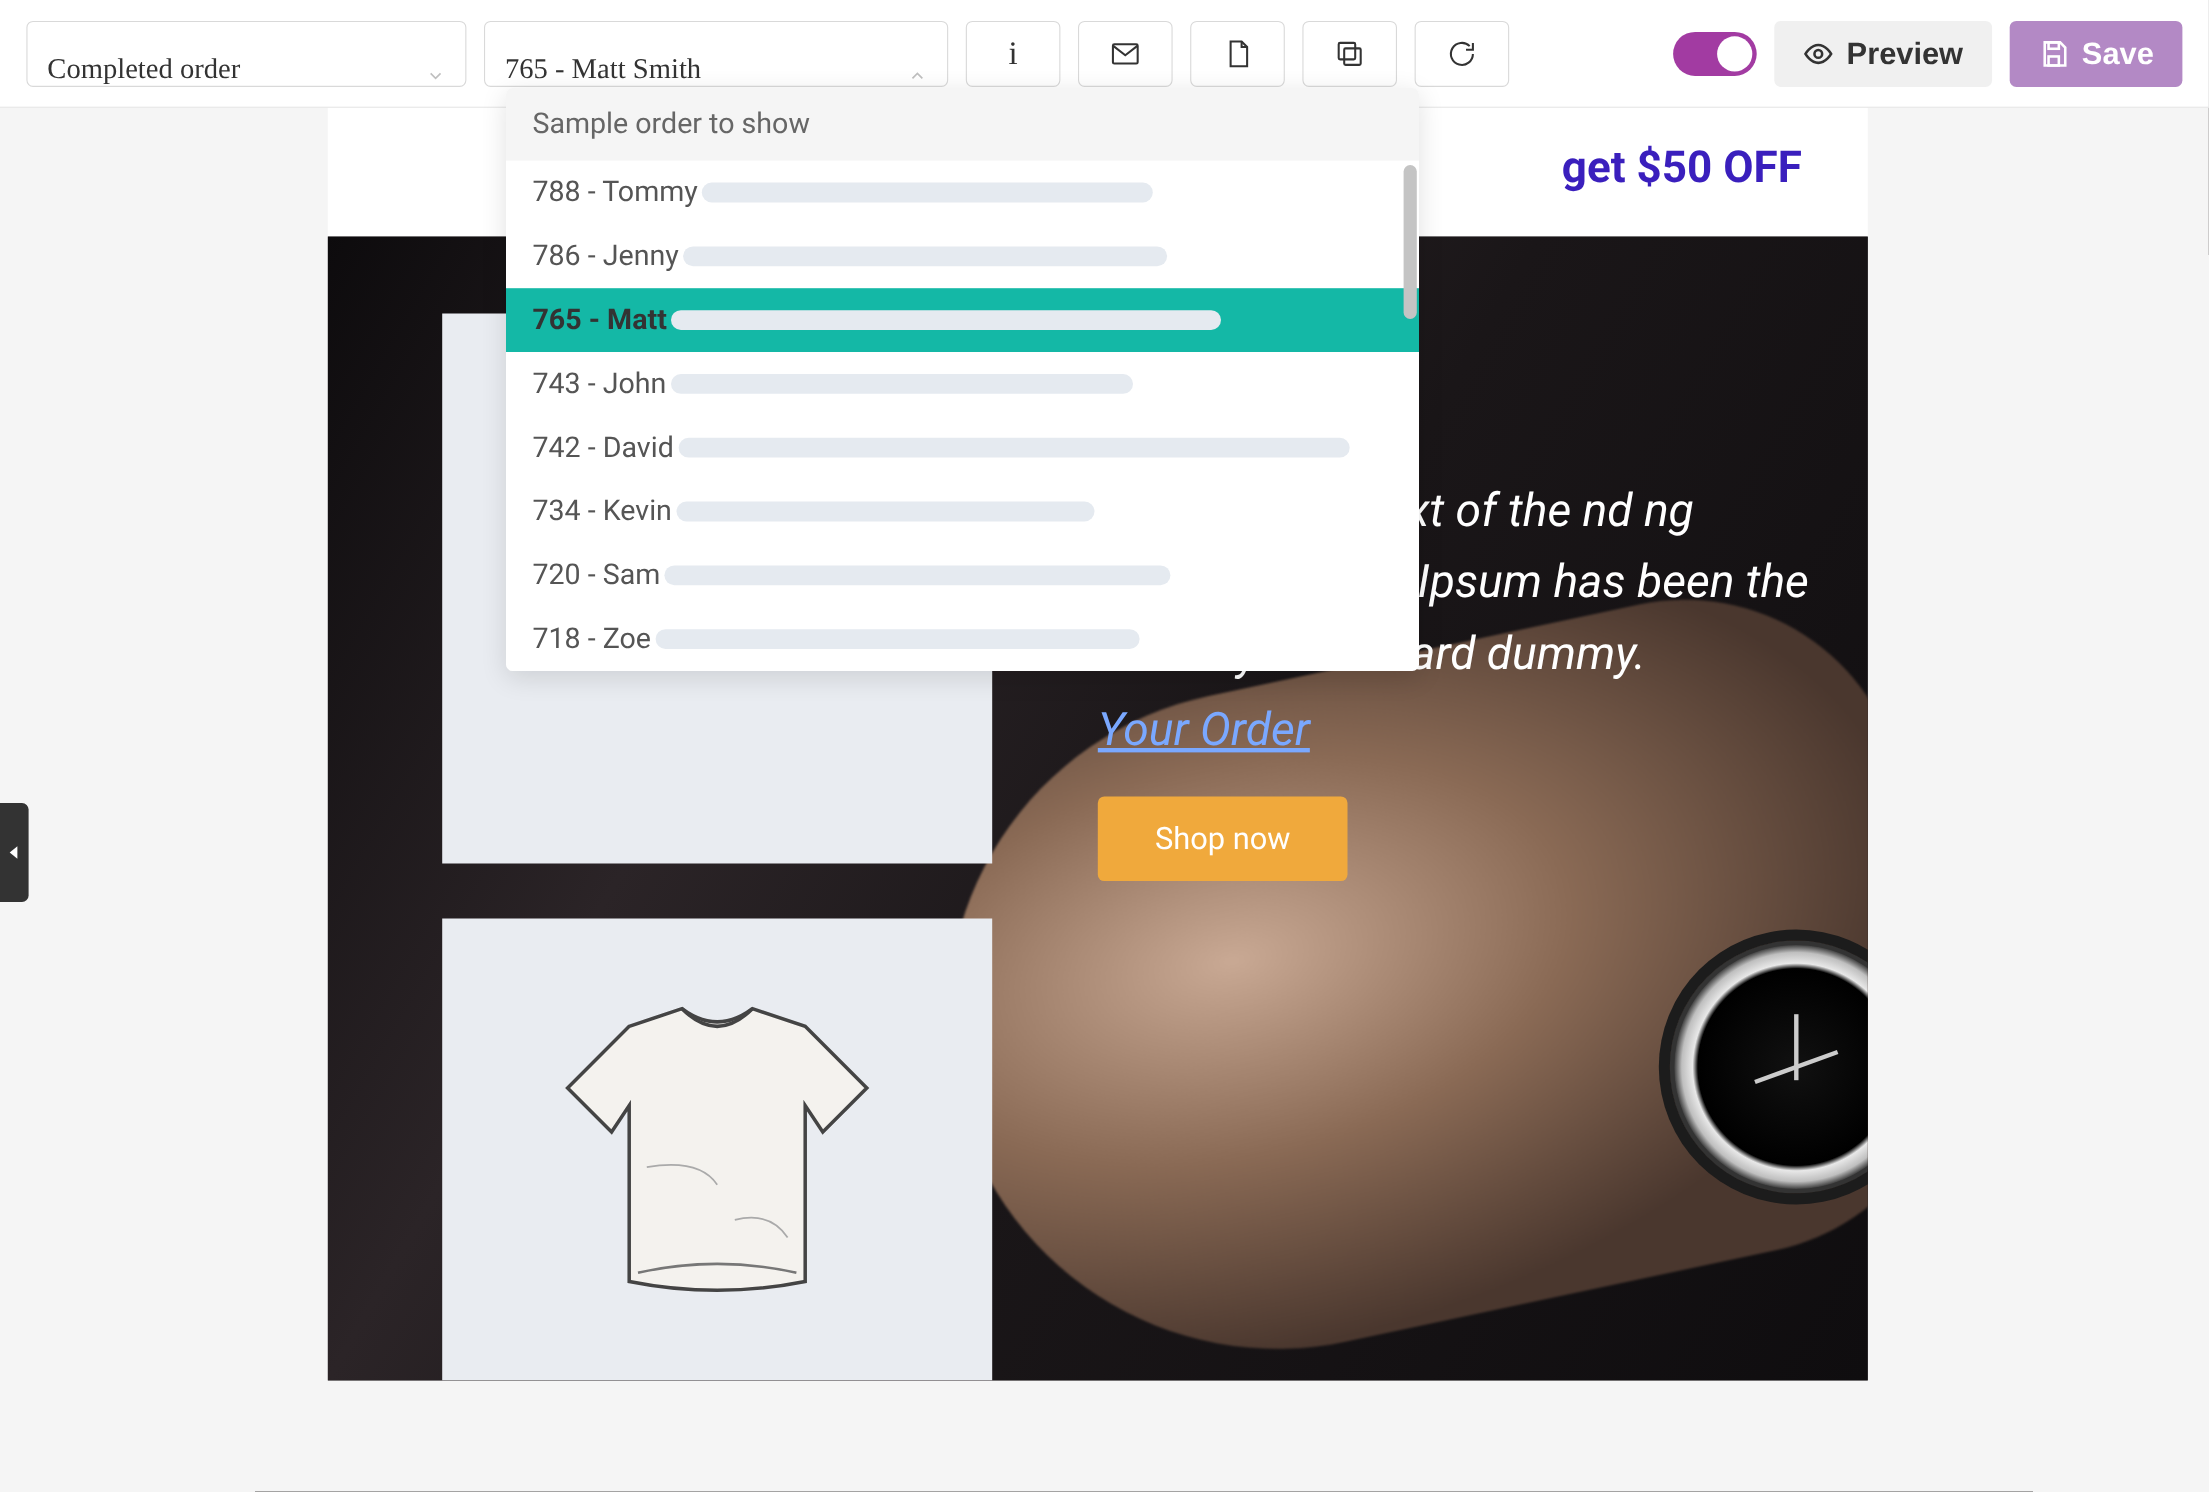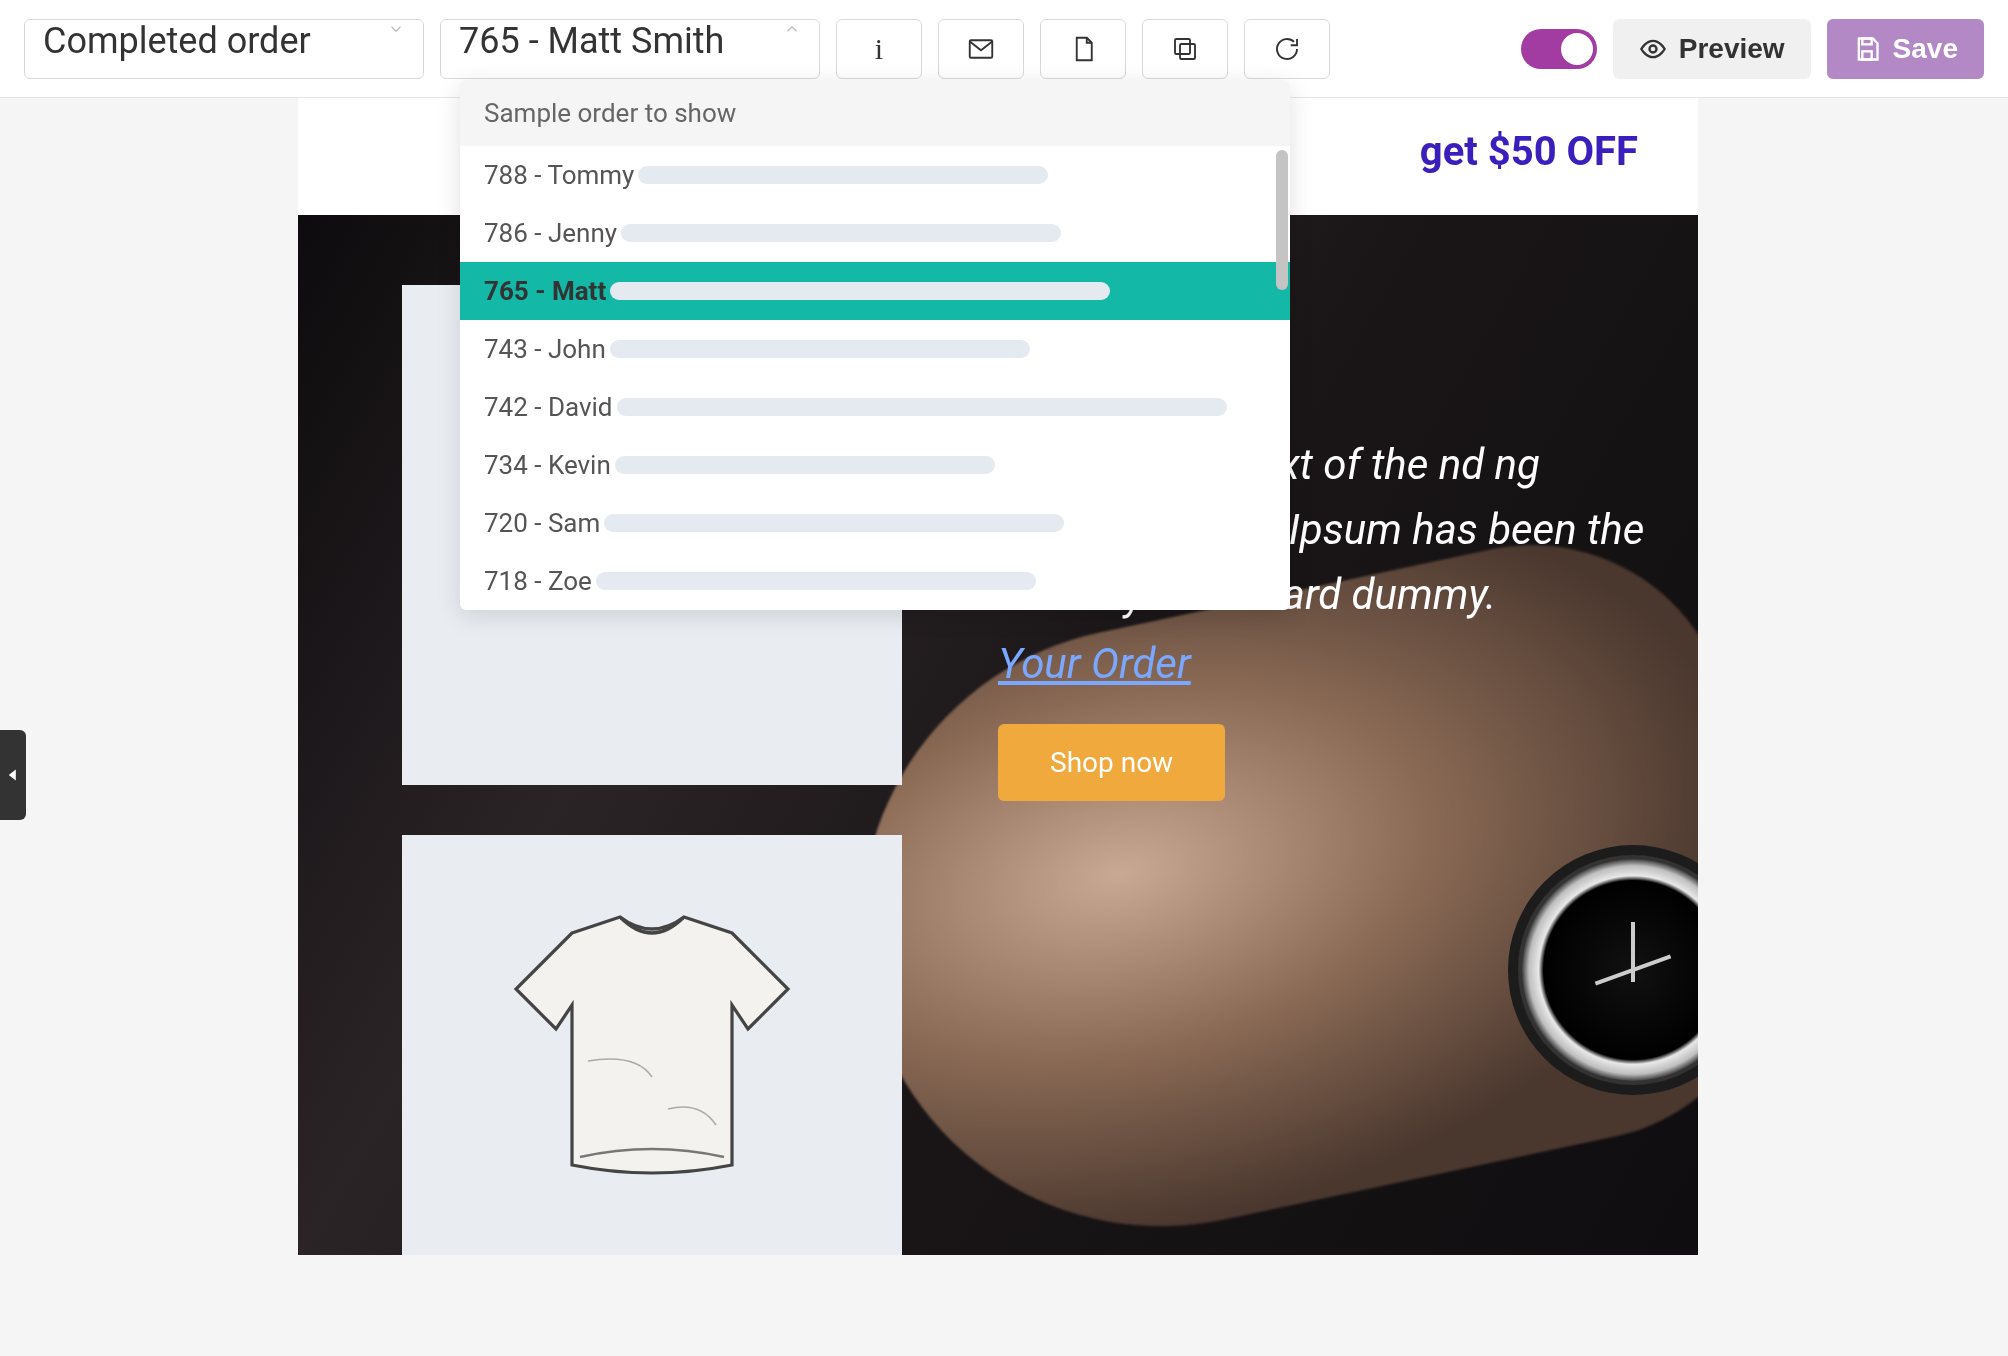--- a/index.html
+++ b/index.html
@@ -21,29 +21,30 @@
       background: #fff;
       border-bottom: 1px solid #e5e5e5;
       height: 98px;
     }
     .select-box {
       height: 60px;
       border: 1px solid #d9d9d9;
       border-radius: 6px;
       background: #fff;
       display: flex;
-      align-items: flex-start;
+      align-items: flex-end;
       justify-content: space-between;
       padding: 0 18px;
-      font-size: 36px;
+      font-size: 26px;
       color: #333;
       cursor: pointer;
+      font-family: Liberation Serif, serif;
     }
     .select-status { width: 400px; }
-    .select-order { width: 380px; position: relative; gap: 36px; }
+    .select-order { width: 422px; position: relative; gap: 36px; }
     .chevron-down-icon, .chevron-up-icon {
       width: 18px; height: 18px;
       stroke: #bfbfbf; stroke-width: 2; fill: none;
     }
 
     .icon-btn {
       width: 86px; height: 60px;
       border: 1px solid #d9d9d9;
       border-radius: 6px;
       background: #fff;

